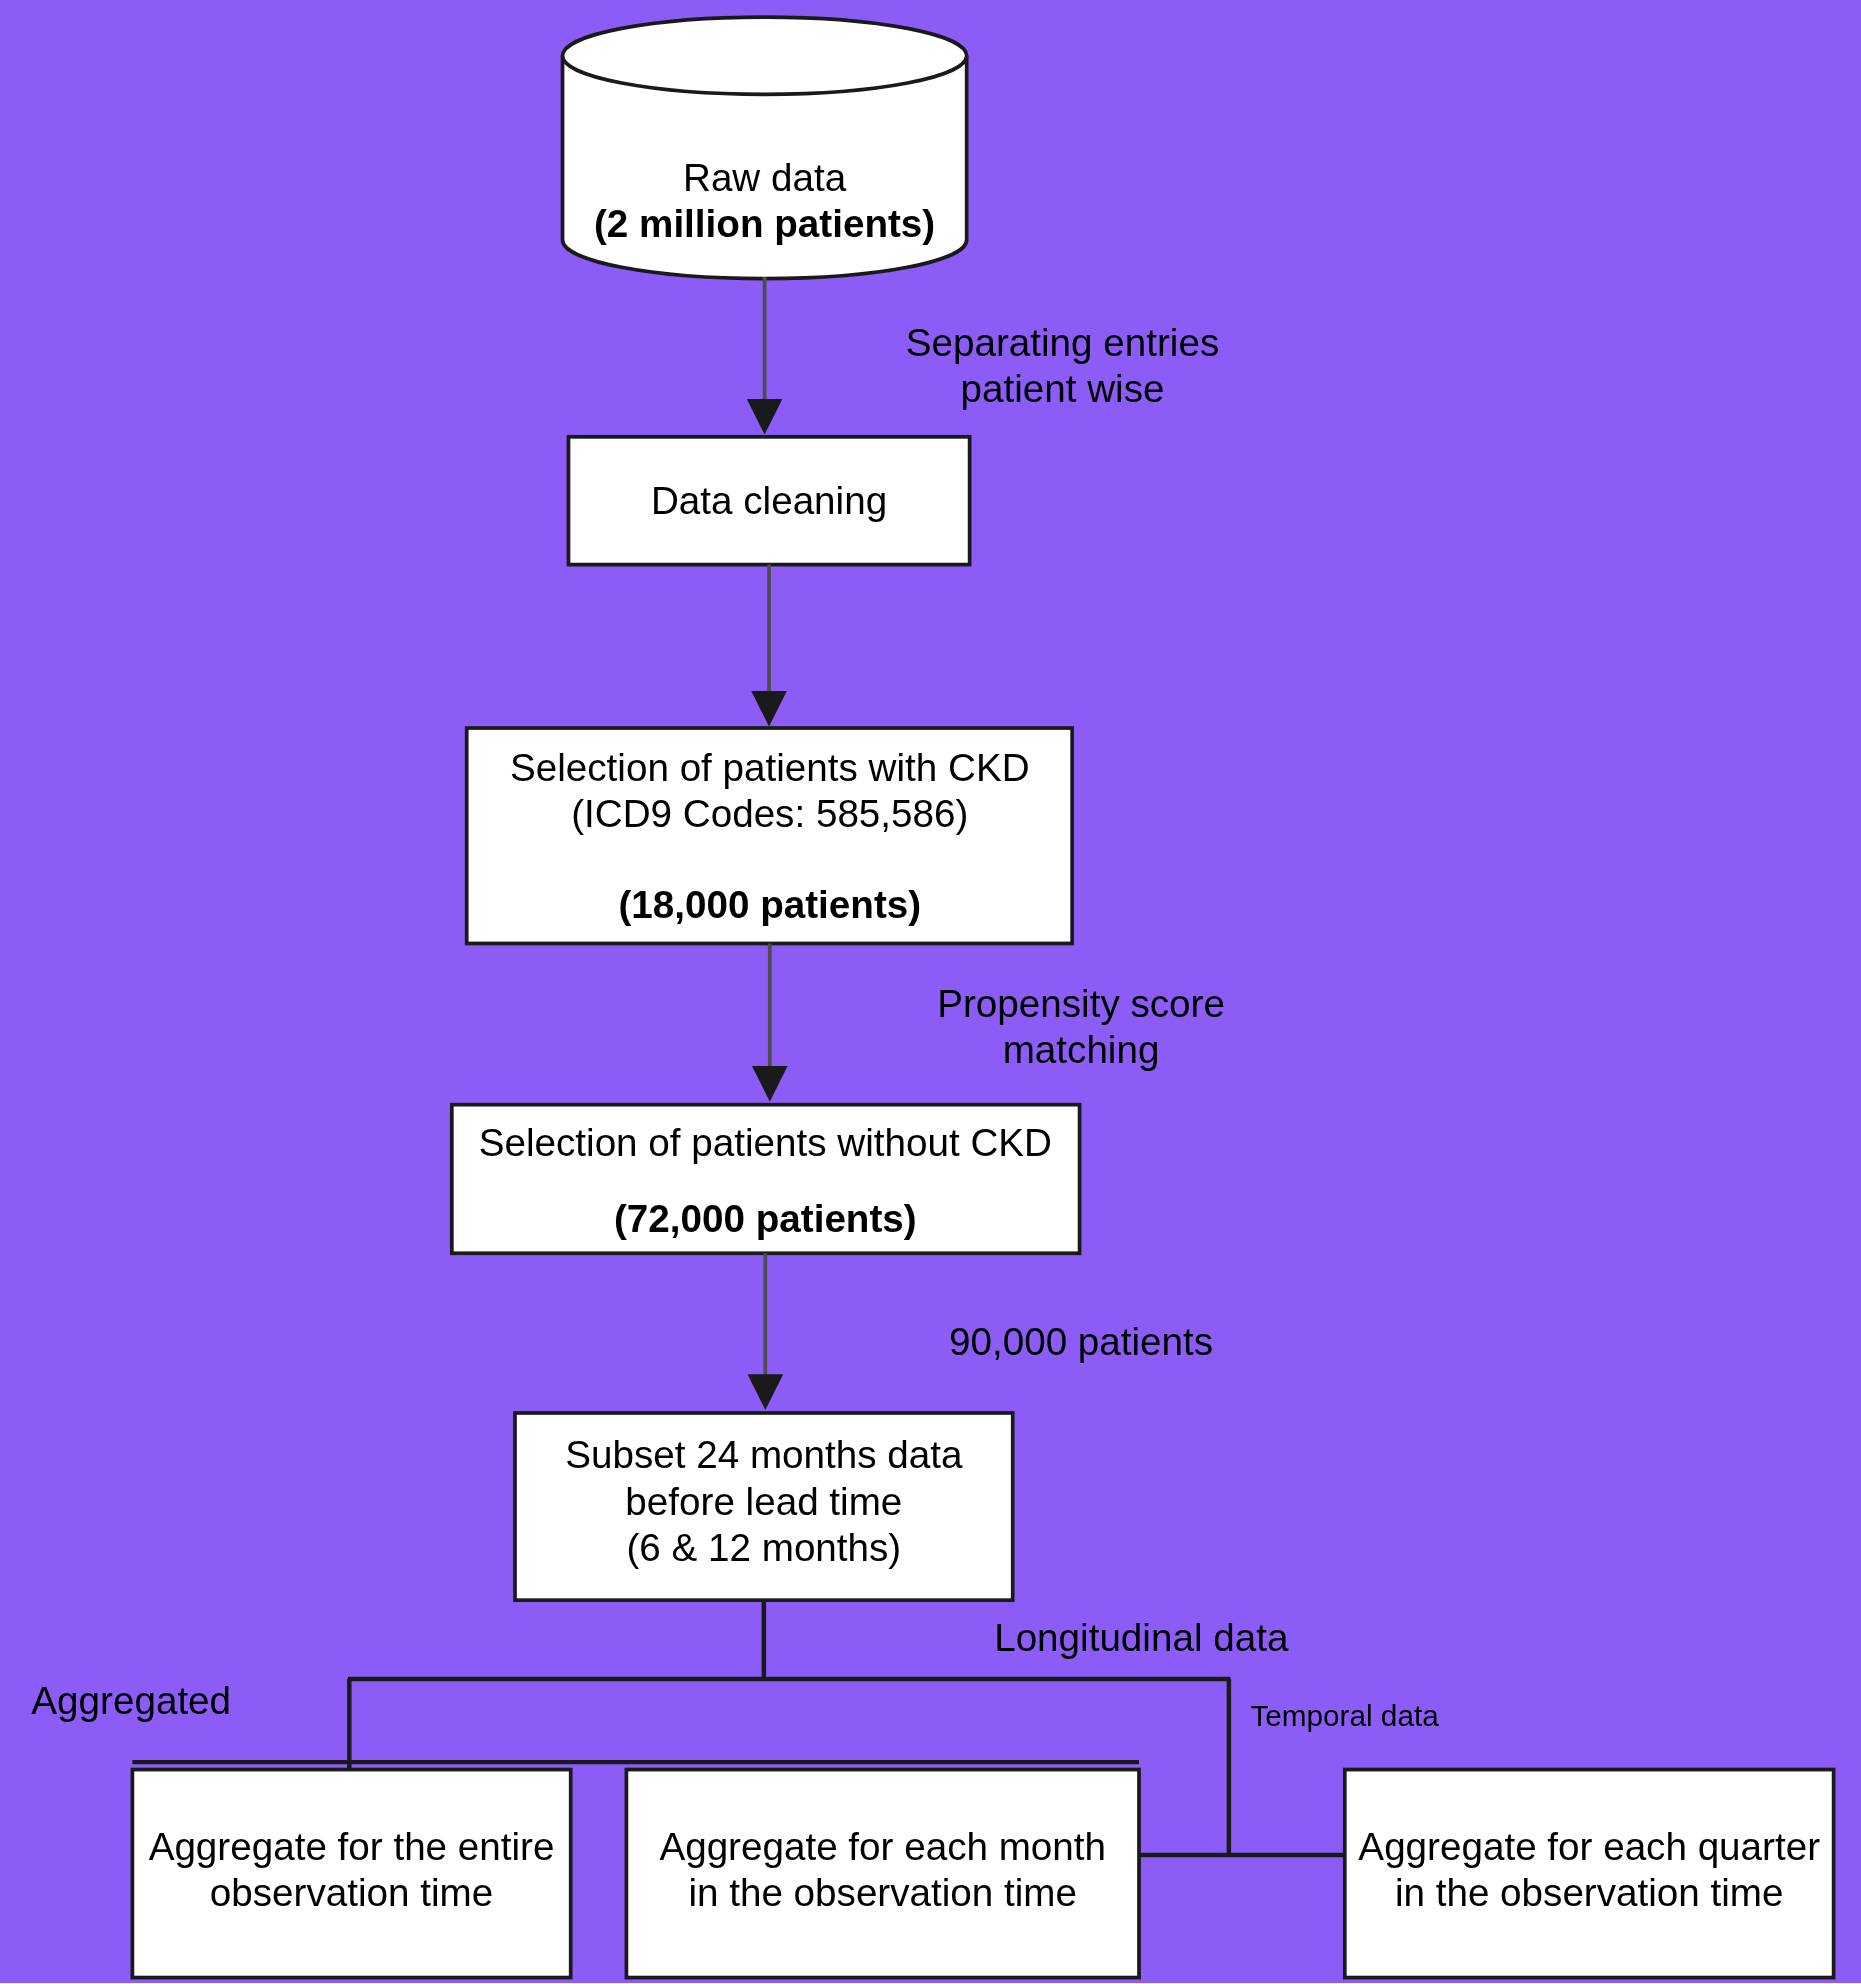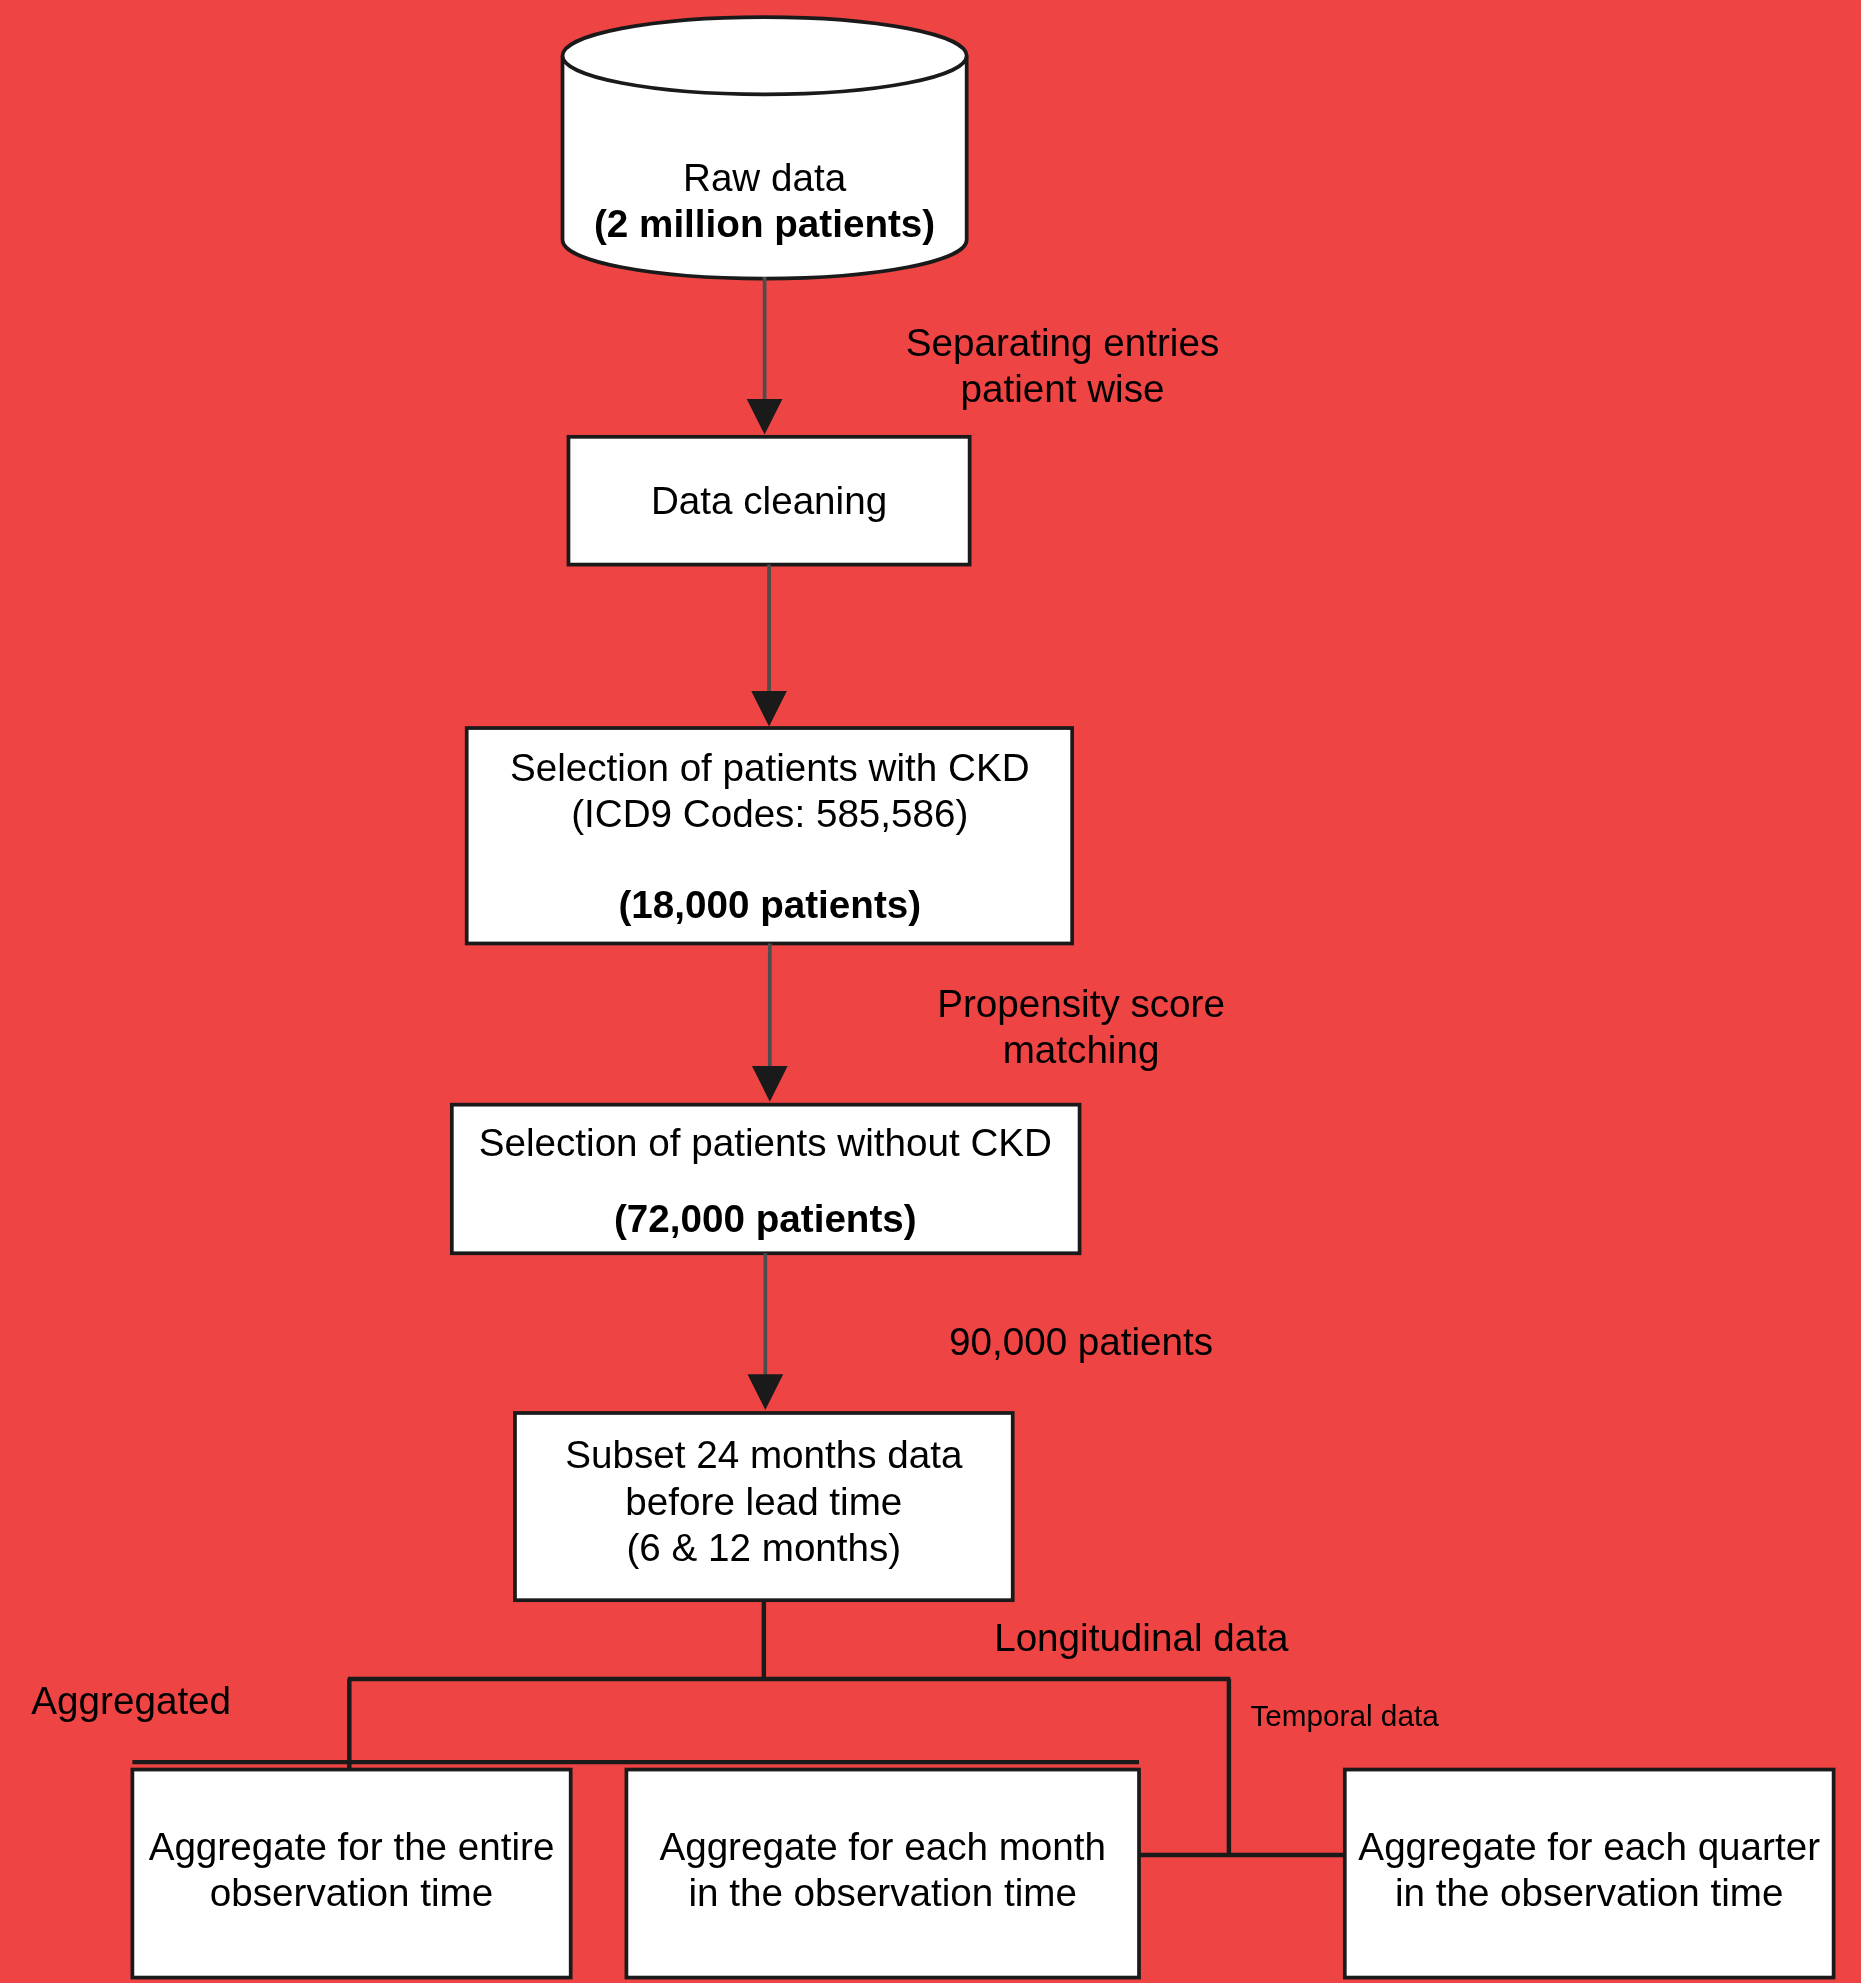--- a/index.html
+++ b/index.html
@@ -4,21 +4,21 @@
 <style>
   html, body {
     margin: 0;
     padding: 0;
     background: #ffffff;
   }
   #chart-root {
     position: relative;
     width: 1862px;
     height: 1983px;
-    background: #ef4444;
+    background: #8b5cf6;
     font-family: "Liberation Sans", sans-serif;
   }
   svg.flow {
     display: block;
     width: 1862px;
     height: 1985px;
   }
   .node-shape {
     fill: #ffffff;
     stroke: #1a1a1a;

